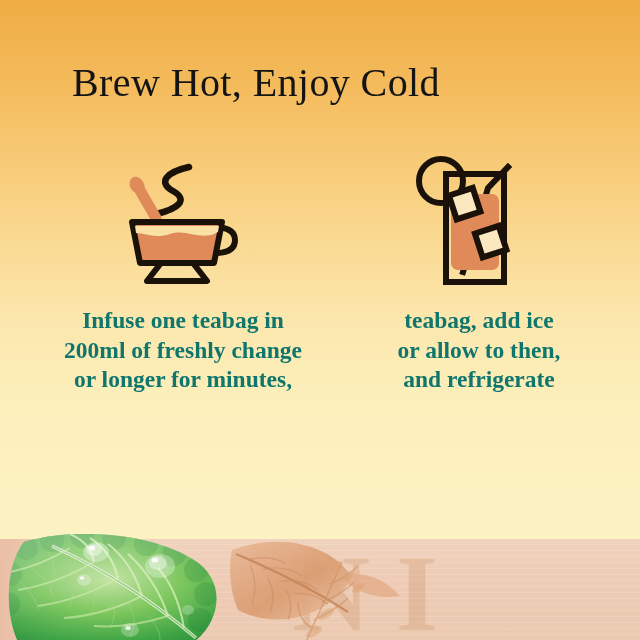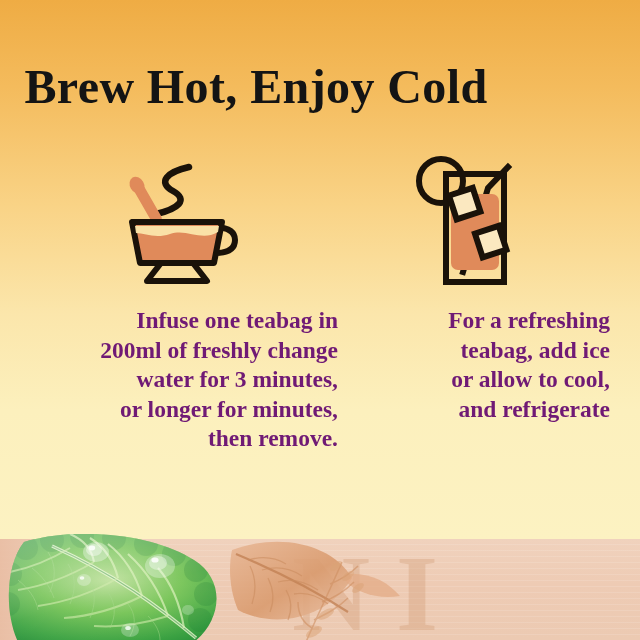--- a/index.html
+++ b/index.html
@@ -33,22 +33,22 @@
         #fcf2c2 100%);
   }
 
   
   .title {
     position: absolute;
     left: 0;
     top: 62px;
     width: 512px;
     text-align: center;
-    font-size: 48px;
-    font-weight: 700;
+    font-size: 40px;
+    font-weight: 400;
     letter-spacing: 0.4px;
     color: #141414;
     line-height: 1.05;
     font-family: "Liberation Serif", "DejaVu Serif", serif;
   }
 
   
   .icons-row {
     position: absolute;
     left: 0;
@@ -72,22 +72,22 @@
   .copy-row {
     position: absolute;
     left: 0;
     top: 306px;
     width: 640px;
     height: 160px;
   }
   .copy-col {
     position: absolute;
     top: 0;
-    text-align: right;
-    color: #701a75;
+    text-align: center;
+    color: #0f766e;
     font-weight: 700;
     font-size: 23.5px;
     line-height: 1.26;
     font-family: "Liberation Serif", "DejaVu Serif", serif;
   }
   .copy-col.left  { left: 28px;  width: 310px; }
   .copy-col.right { left: 348px; width: 262px; }
   .copy-col .line { display: block; white-space: nowrap; }
 
   
@@ -215,29 +215,26 @@
         </svg>
       </span>
     </div>
   </div>
 
   <div class="copy-row">
 
     <div class="copy-col left">
       <span class="line">Infuse one teabag in</span>
       <span class="line">200ml of freshly change</span>
-      <span class="line">water for 3 minutes,</span>
       <span class="line">or longer for minutes,</span>
-      <span class="line">then remove.</span>
     </div>
 
     <div class="copy-col right">
-      <span class="line">For a refreshing</span>
       <span class="line">teabag, add ice</span>
-      <span class="line">or allow to cool,</span>
+      <span class="line">or allow to then,</span>
       <span class="line">and refrigerate</span>
     </div>
   </div>
 
   <div class="photo-band">
     <div class="band-paper-lines"></div>
     <div class="band-left-wash"></div>
   </div>
 
   <div class="watermark">NI</div>

